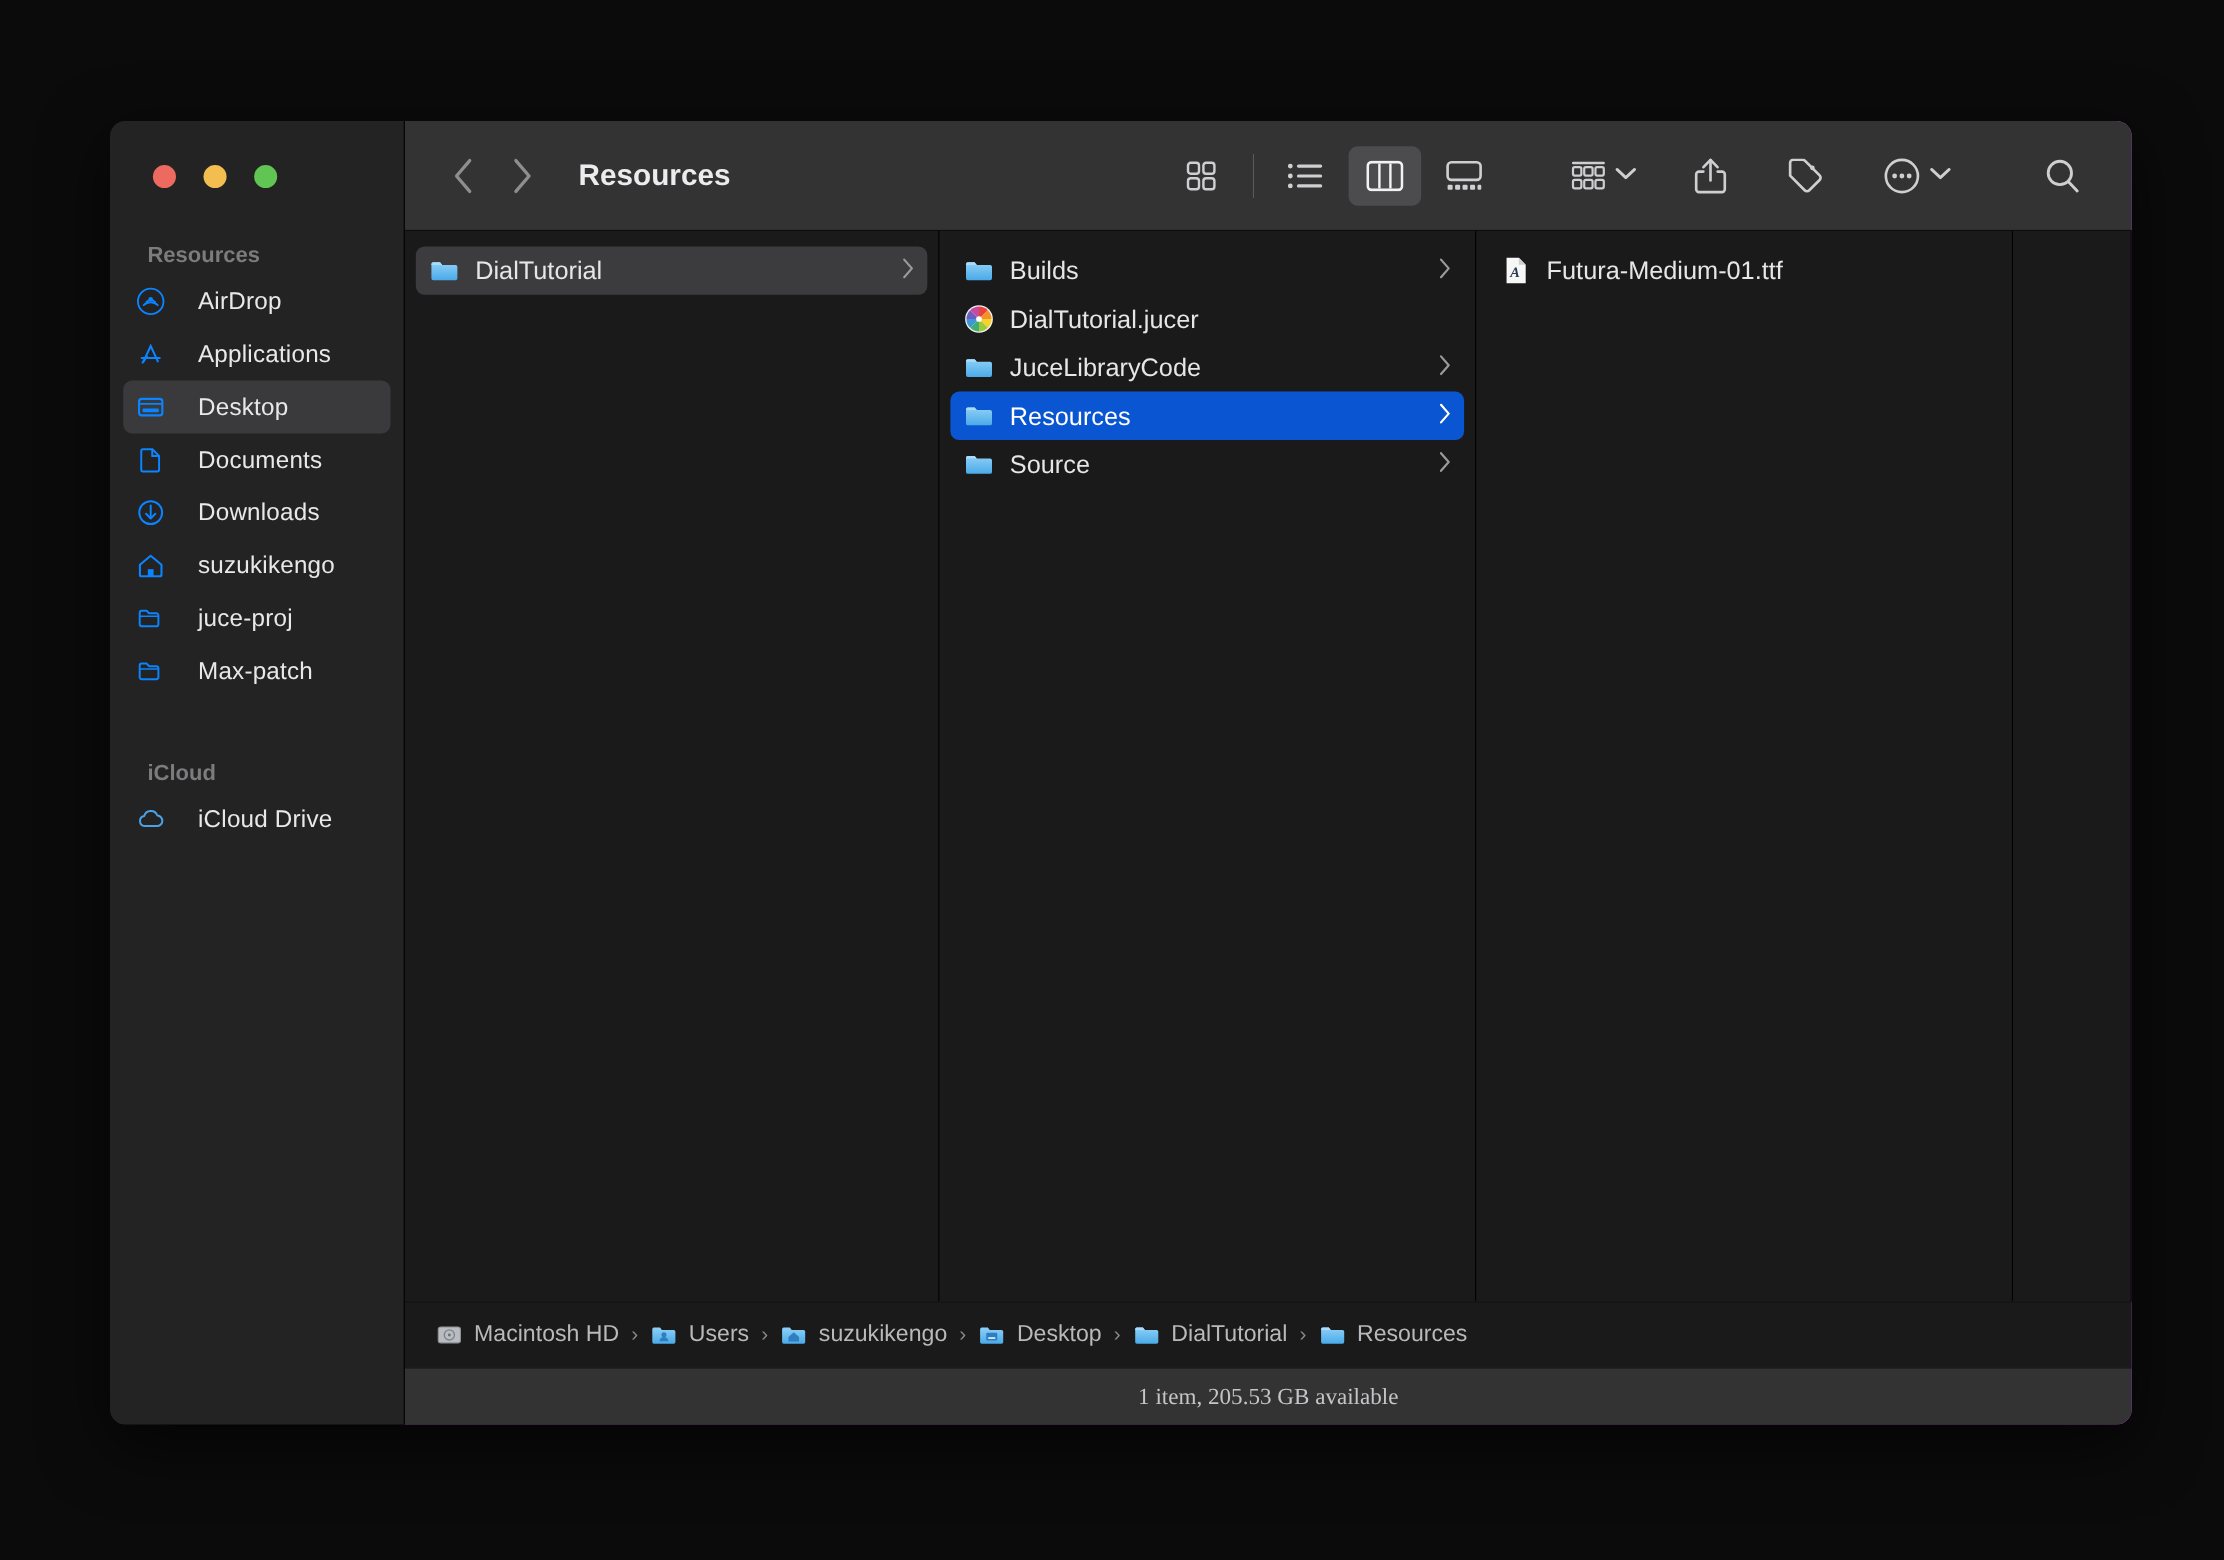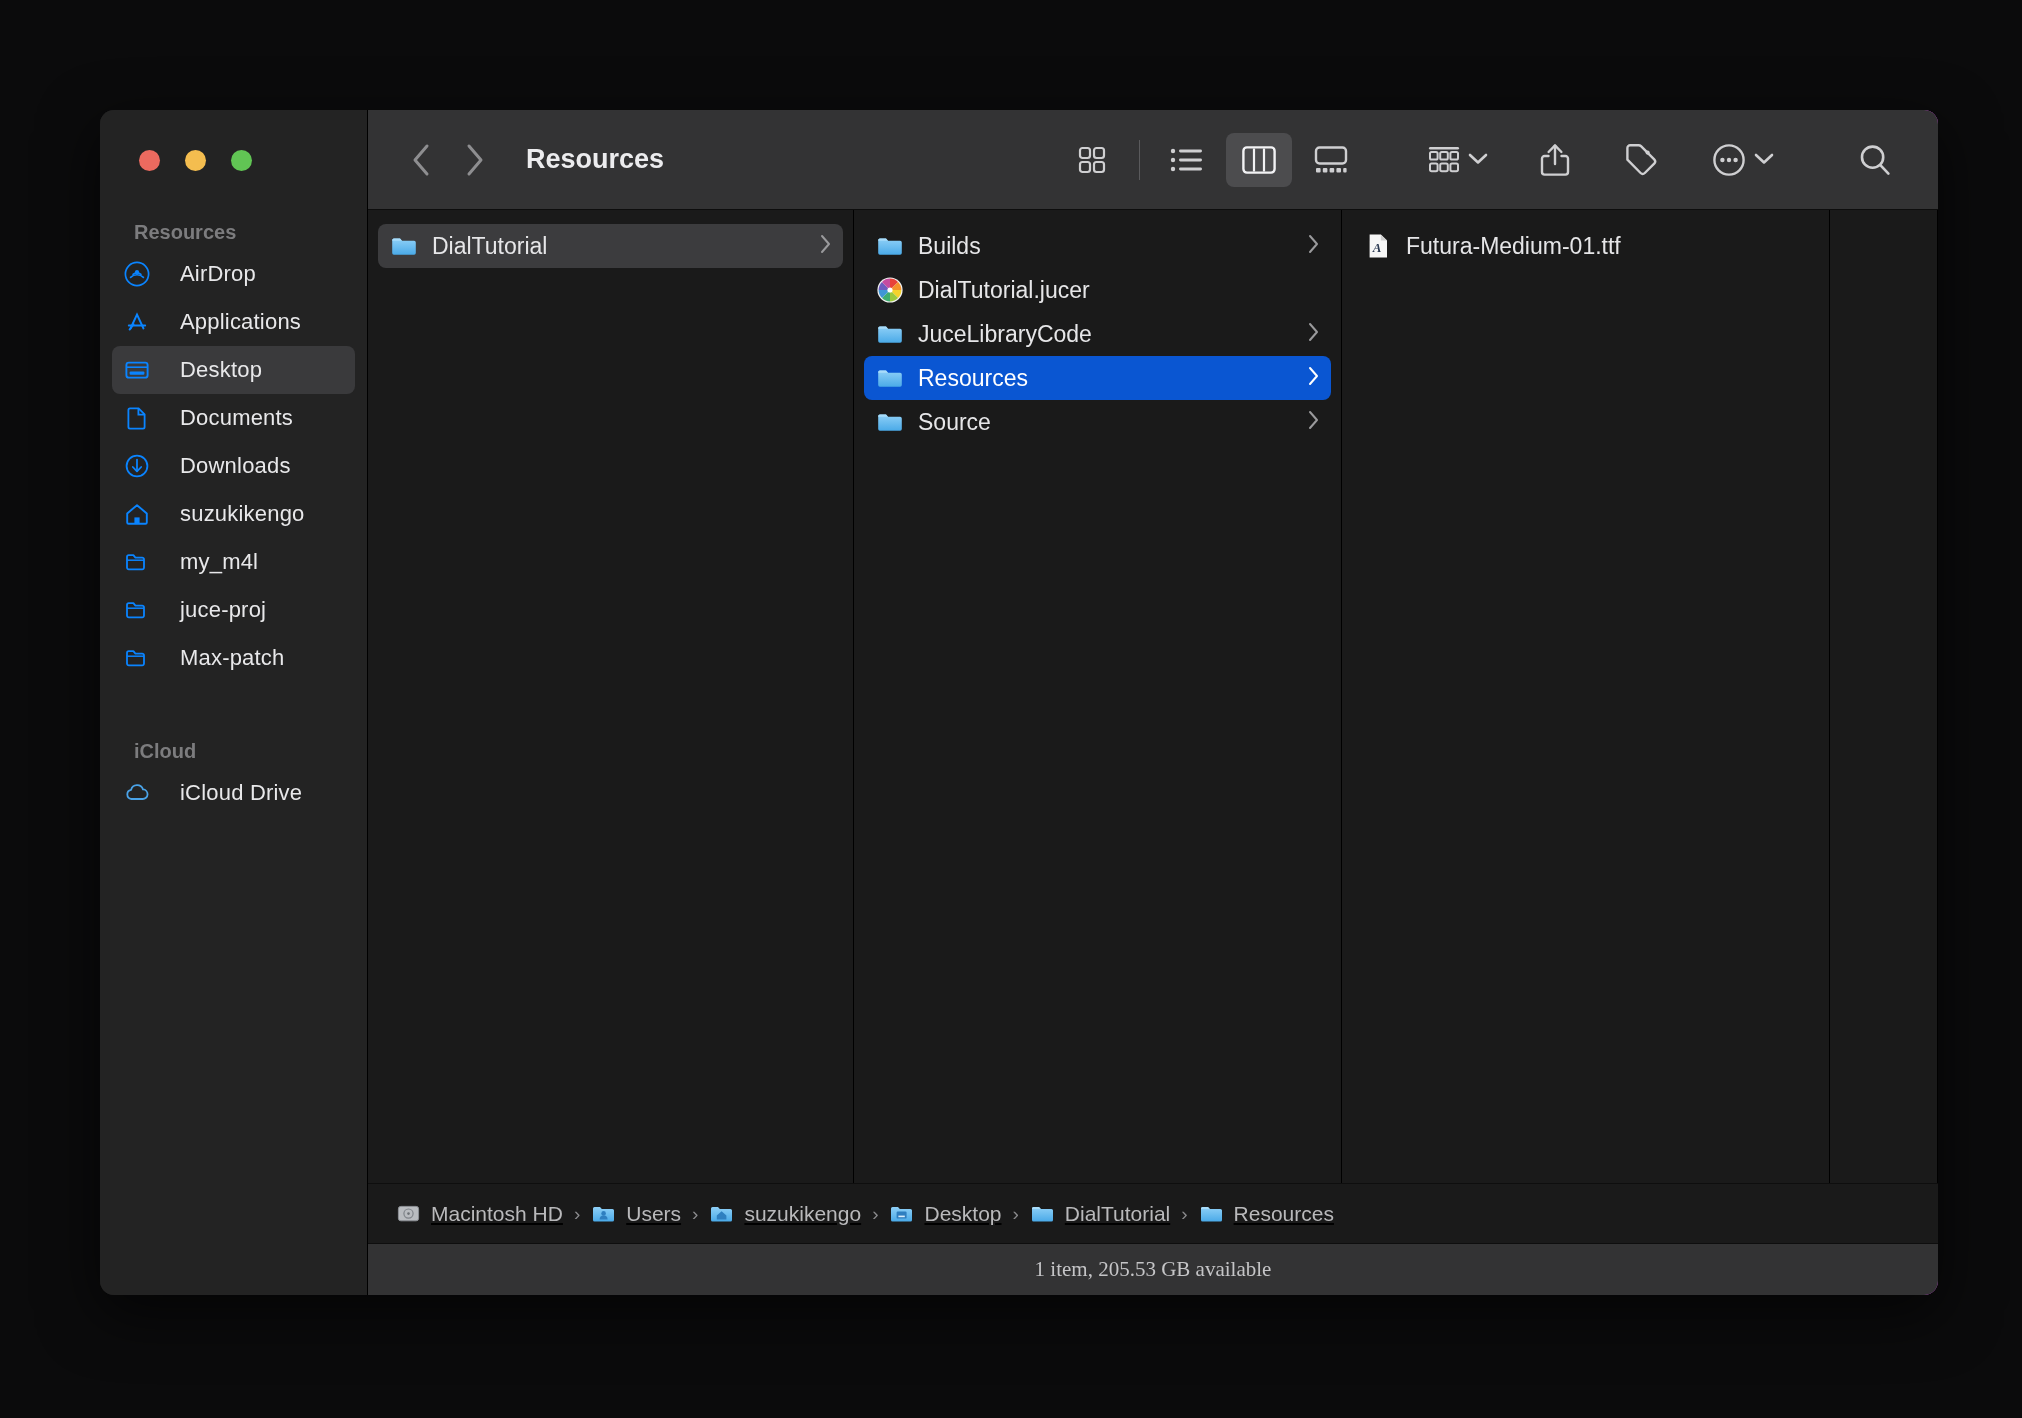--- a/index.html
+++ b/index.html
@@ -115,21 +115,21 @@
   .row-chev{ flex:0 0 14px; }
 
   
   .pathbar{
     height:60px; flex:0 0 60px;
     background:#1a1a1a;
     border-top:1px solid #0e0e0e;
     display:flex; align-items:center;
     padding-left:28px; gap:0;
   }
-  .crumb{ display:flex; align-items:center; gap:10px;text-decoration:underline; }
+  .crumb{ display:flex; align-items:flex-start; gap:10px; }
   .crumb-ico{ width:25px;height:25px;display:block; }
   .crumb-label{ font-size:21px; color:#b9b9bb; white-space:nowrap; }
   .crumb-sep{ margin:0 11px; color:#8a8a8c; font-size:19px; }
   .statusbar{
     height:52px; flex:0 0 52px;
     background:#333334;
     border-top:1px solid #0e0e0e;
     display:flex;align-items:center;justify-content:center;font-family:Liberation Serif, serif;
   }
   .status-text{ font-size:21px; color:#c5c5c7; }
@@ -200,29 +200,20 @@
               <span class="sb-label">Downloads</span>
             </div>
             <div class="sb-item">
               <span>
                 <svg class="sb-ico" width="26" height="26" viewBox="0 0 26 26">
       <path d="M3.2 12.4 L13 4.2 L22.8 12.4 V21.4 a1.4 1.4 0 0 1 -1.4 1.4 H4.6 A1.4 1.4 0 0 1 3.2 21.4 Z" fill="none" stroke="#0a84ff" stroke-width="1.9" stroke-linejoin="round"></path>
       <rect x="10.4" y="16.4" width="5.2" height="6.4" fill="#0a84ff"></rect>
                 </svg>
               </span>
               <span class="sb-label">suzukikengo</span>
-            </div>
-            <div class="sb-item">
-              <span>
-                <svg class="sb-ico" width="26" height="26" viewBox="0 0 26 26">
-      <path d="M3 8 a1.8 1.8 0 0 1 1.8 -1.8 H9.4 l2 2.4 h6.8 A1.8 1.8 0 0 1 20 10.4 V18.6 A1.8 1.8 0 0 1 18.2 20.4 H4.8 A1.8 1.8 0 0 1 3 18.6 Z" fill="none" stroke="#0a84ff" stroke-width="1.8" stroke-linejoin="round"></path>
-      <line x1="3.2" y1="11.2" x2="19.9" y2="11.2" stroke="#0a84ff" stroke-width="1.5"></line>
-                </svg>
-              </span>
-              <span class="sb-label">my_m4l</span>
             </div>
             <div class="sb-item">
               <span>
                 <svg class="sb-ico" width="26" height="26" viewBox="0 0 26 26">
       <path d="M3 8 a1.8 1.8 0 0 1 1.8 -1.8 H9.4 l2 2.4 h6.8 A1.8 1.8 0 0 1 20 10.4 V18.6 A1.8 1.8 0 0 1 18.2 20.4 H4.8 A1.8 1.8 0 0 1 3 18.6 Z" fill="none" stroke="#0a84ff" stroke-width="1.8" stroke-linejoin="round"></path>
       <line x1="3.2" y1="11.2" x2="19.9" y2="11.2" stroke="#0a84ff" stroke-width="1.5"></line>
                 </svg>
               </span>
               <span class="sb-label">juce-proj</span>
             </div>

